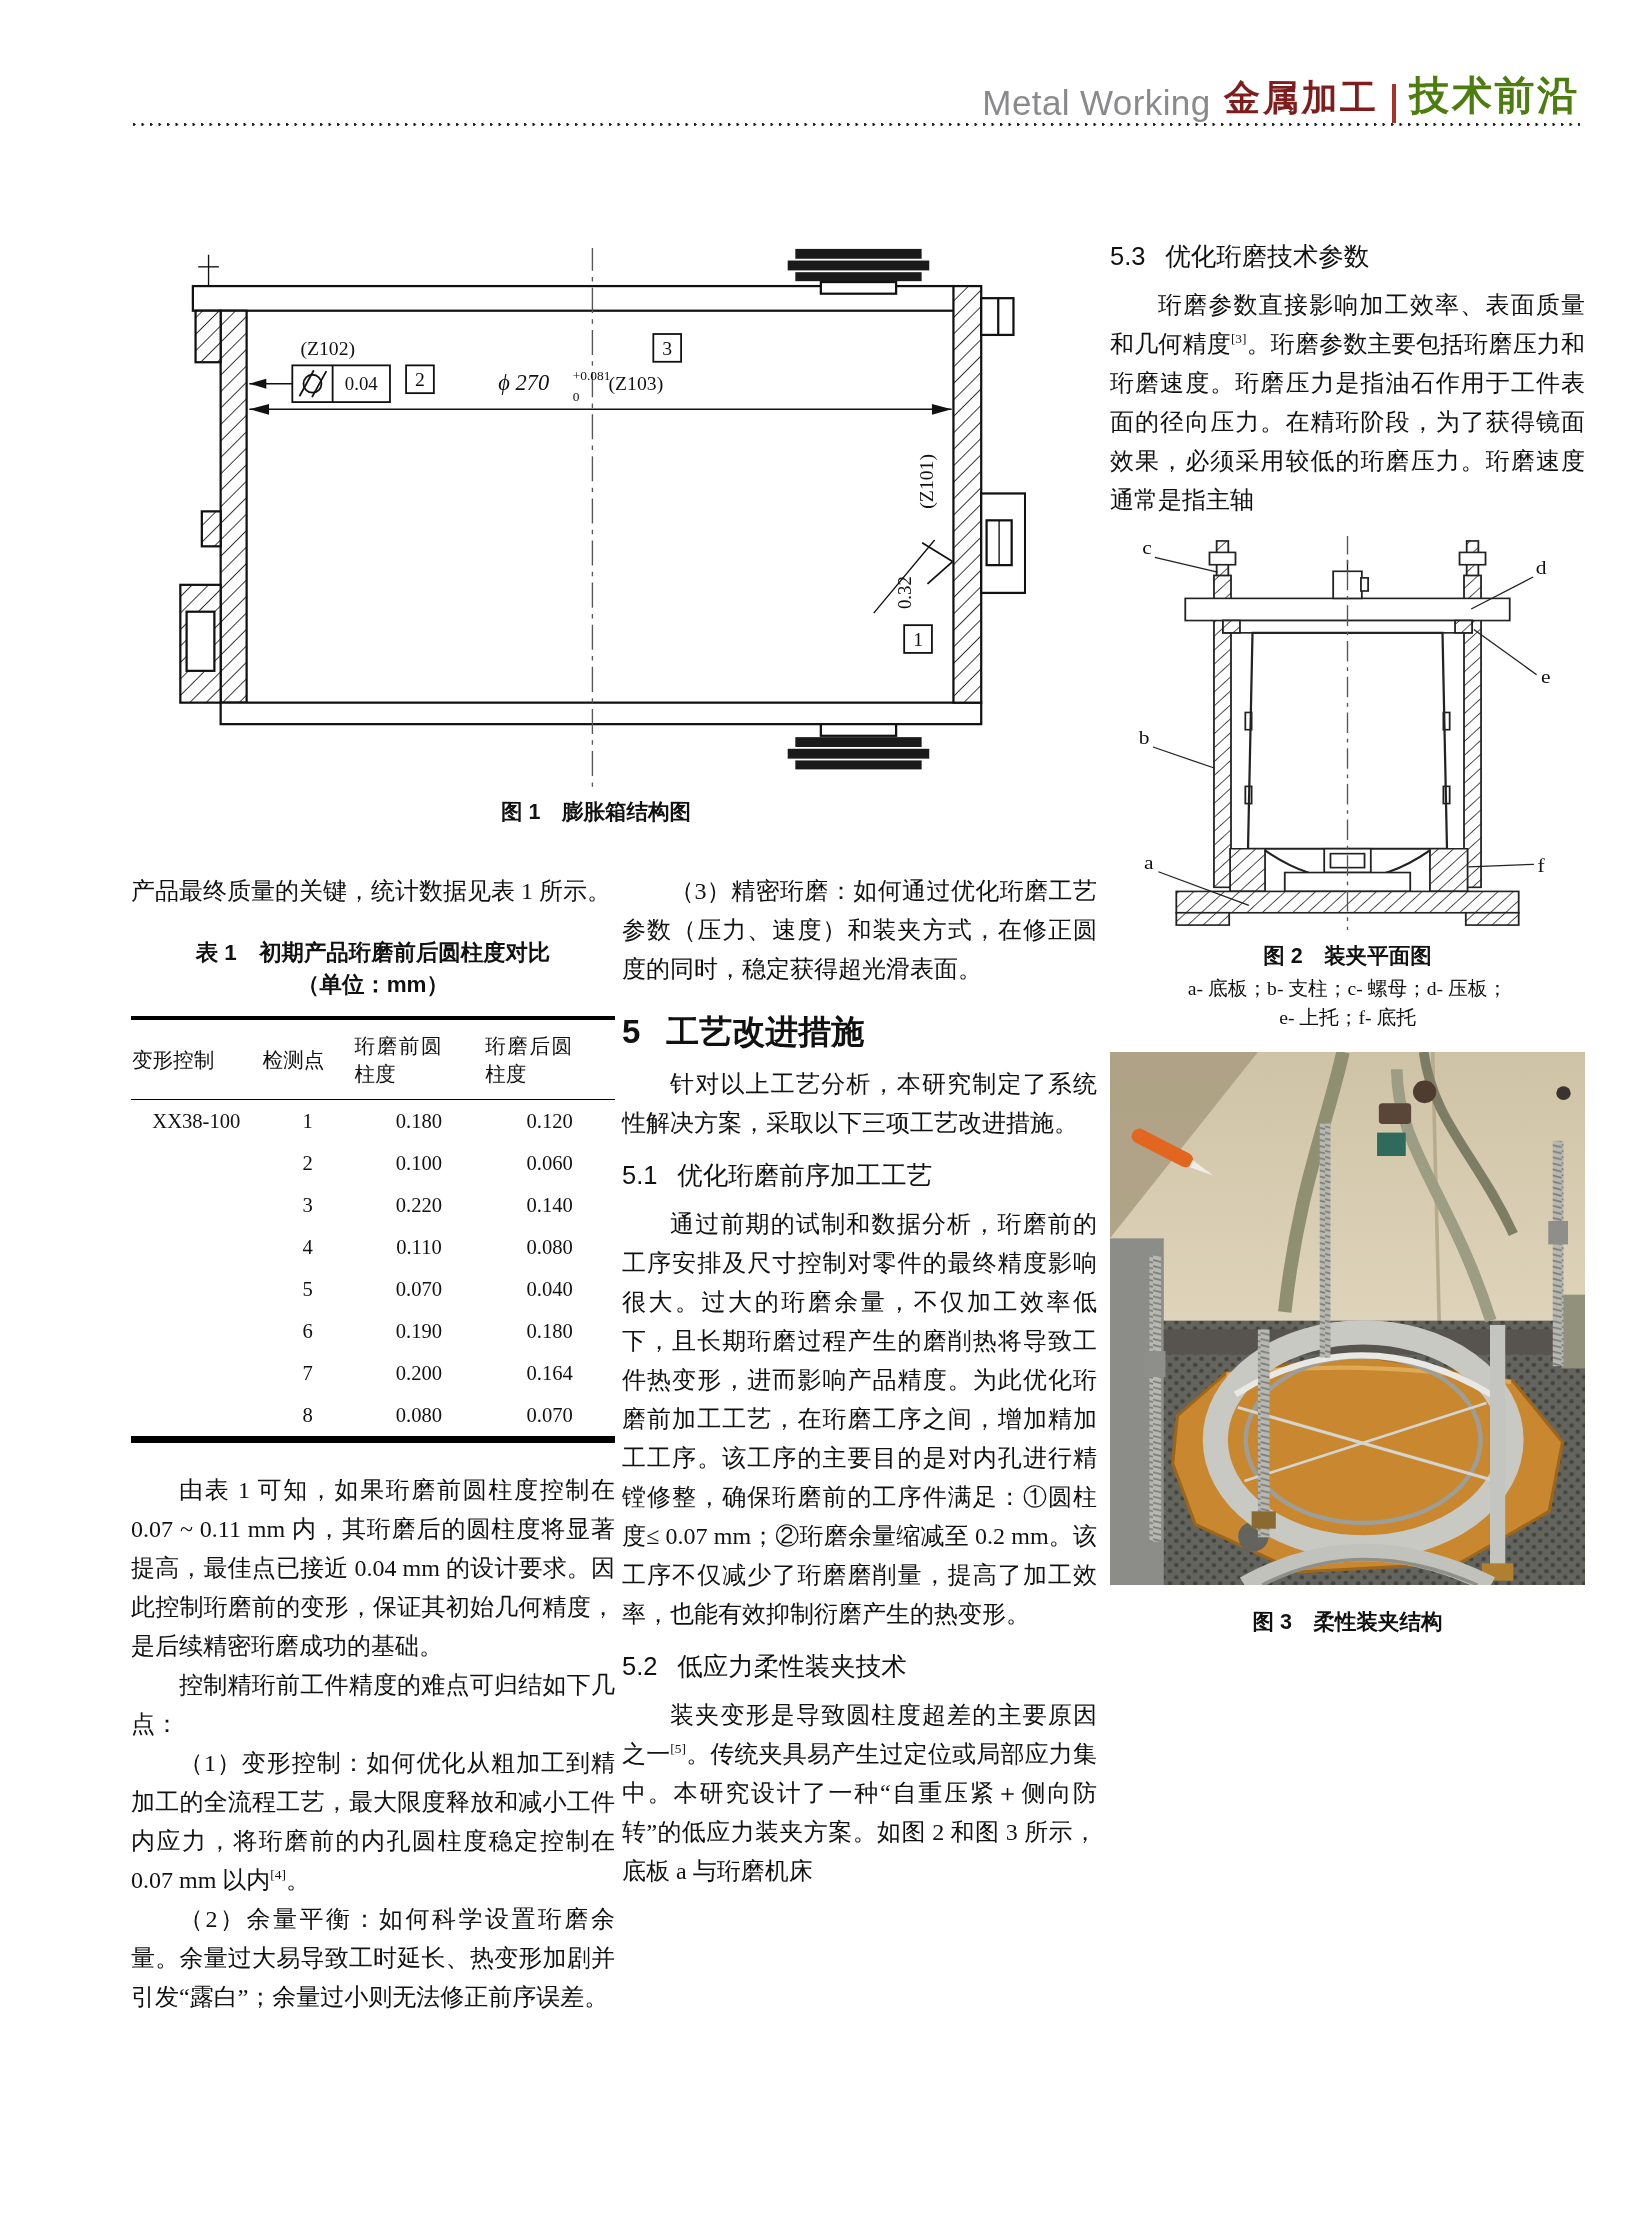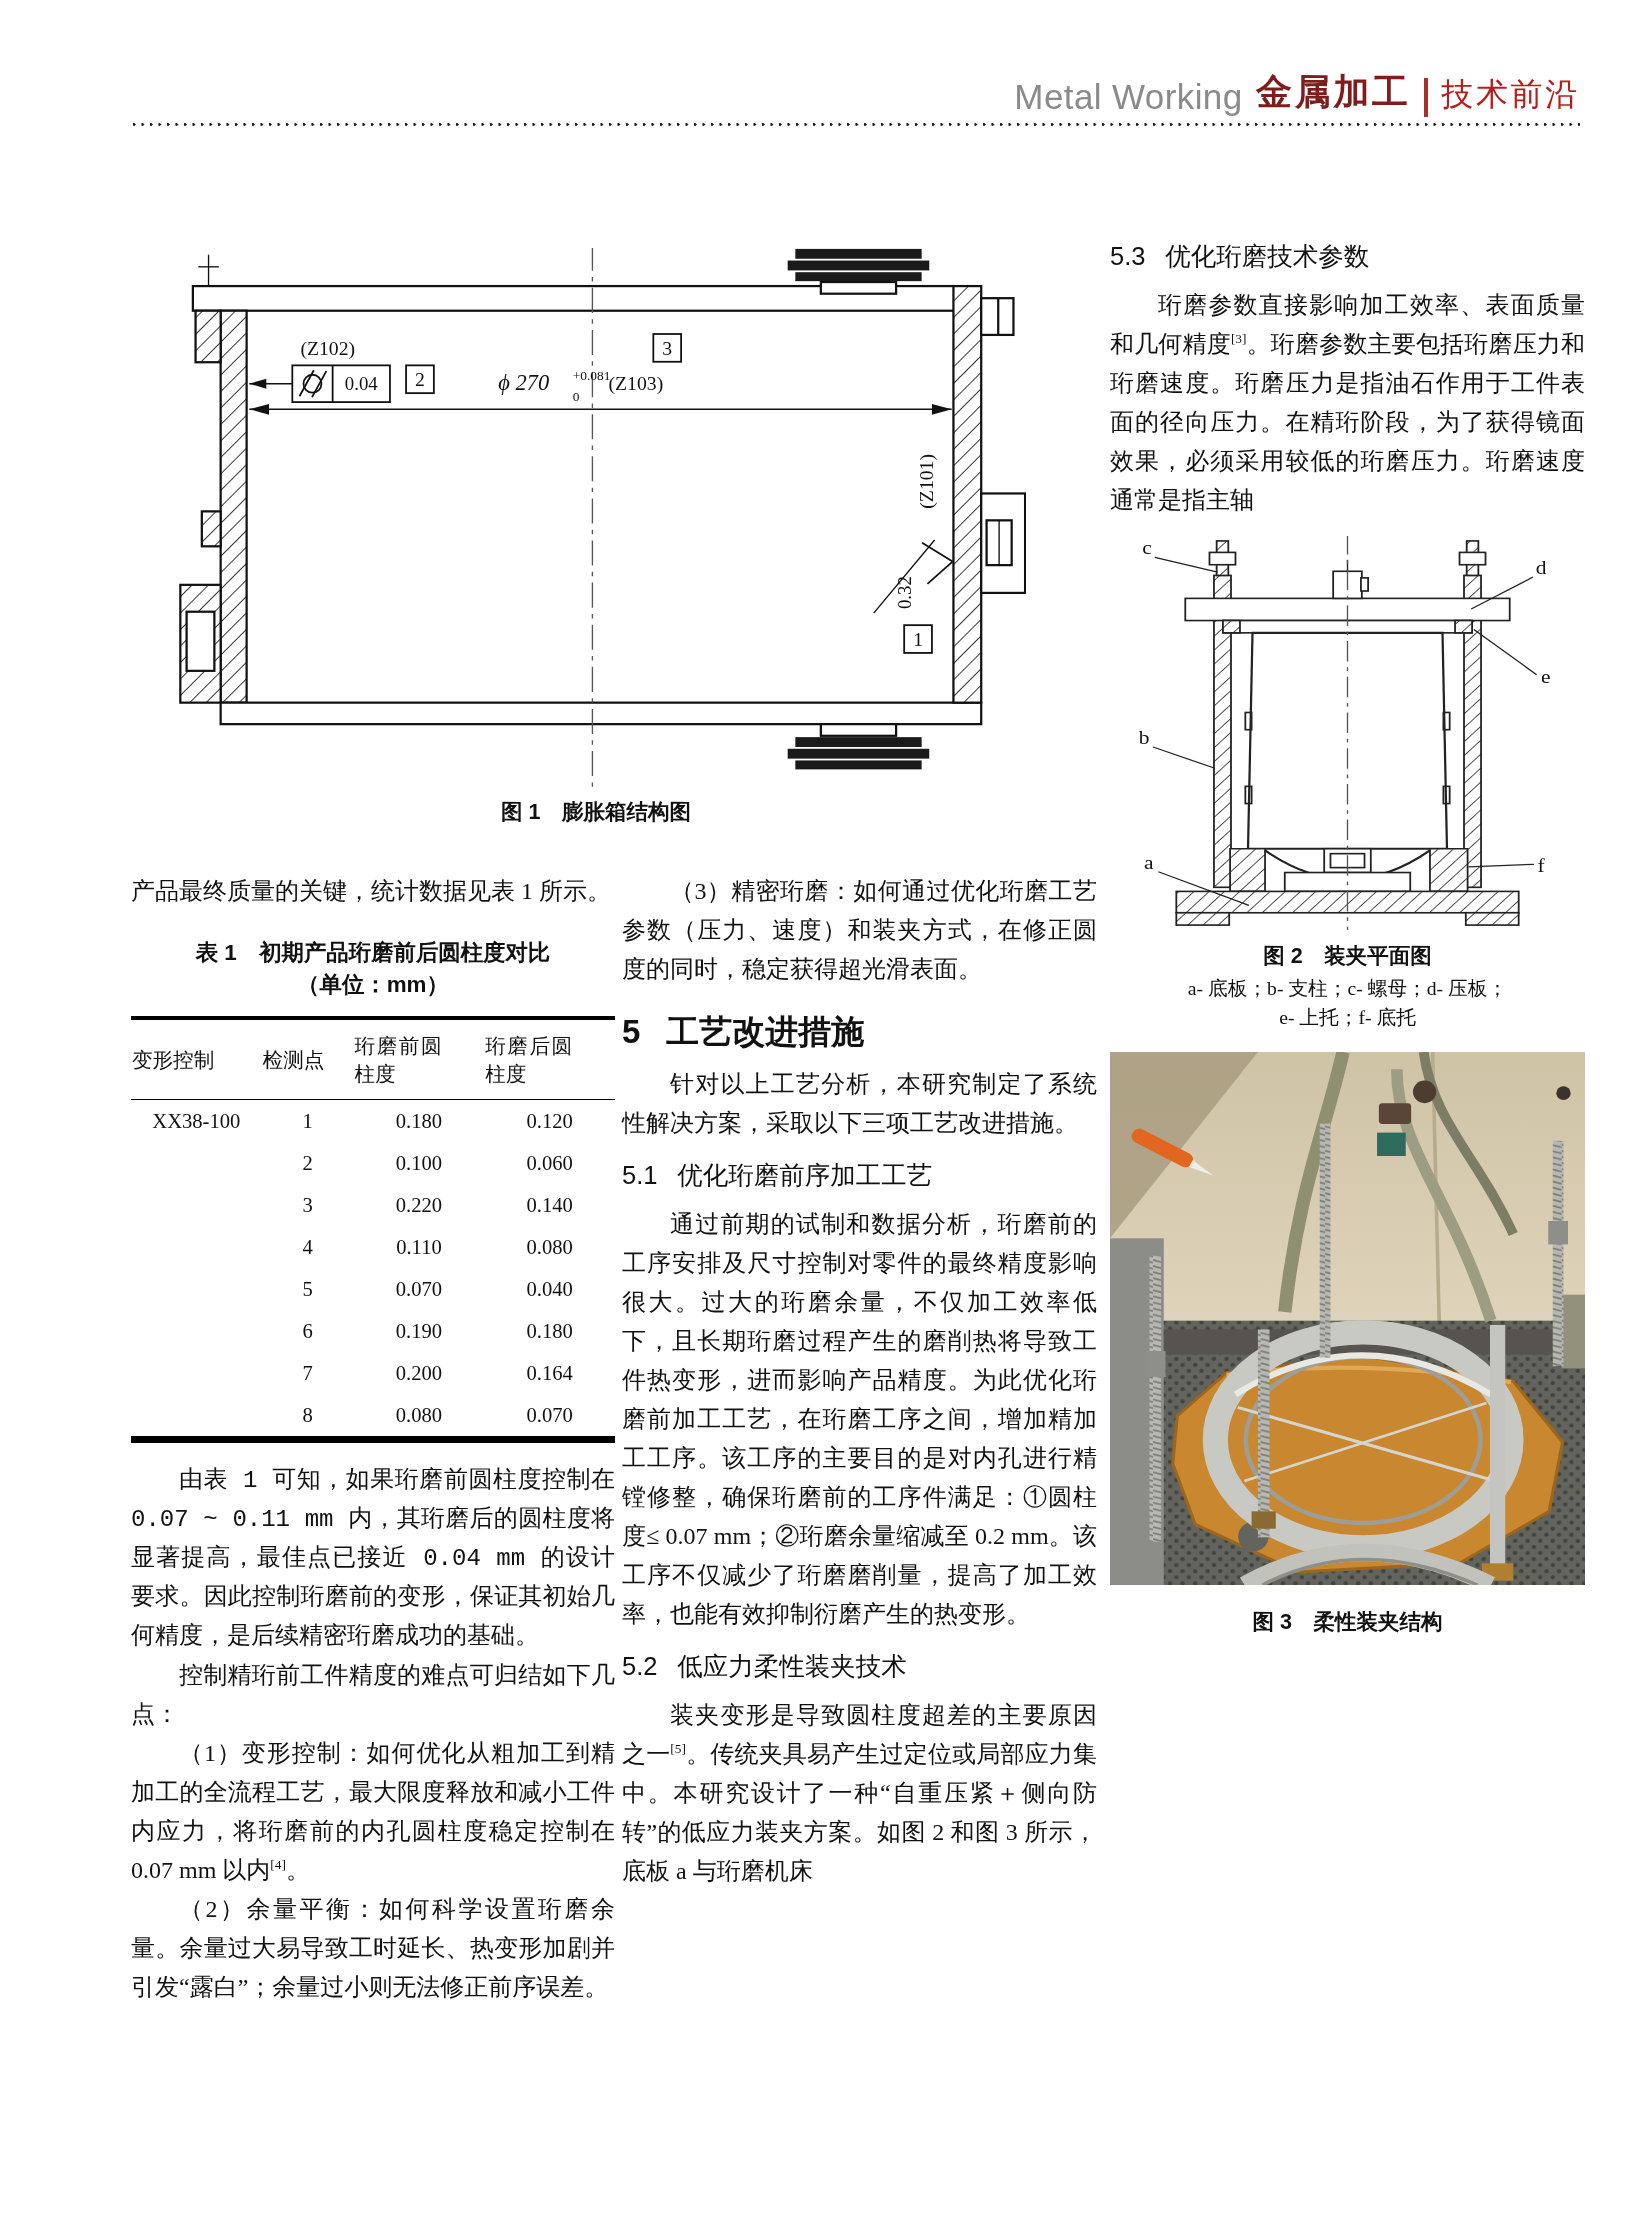--- a/index.html
+++ b/index.html
@@ -4,21 +4,21 @@
 <style>
   html,body{margin:0;padding:0;background:#ffffff;}
   #page{position:relative;width:1648px;height:2330px;background:#ffffff;overflow:hidden;
         font-family:"Liberation Serif","DejaVu Serif",serif;color:#111;}
   
   .hdr{position:absolute;top:68px;right:68px;display:flex;align-items:flex-end;gap:13.4px;
        font-family:"Liberation Sans","DejaVu Sans",sans-serif;}
   .hdr .en{font-size:35px;color:#8a8a8d;letter-spacing:0.4px;}
   .hdr .cn{font-size:36px;color:#7f1d1d;font-weight:bold;letter-spacing:2.7px;}
   .hdr .bar{width:3.6px;height:39px;background:#a93226;}
-  .hdr .sec{font-size:32px;color:#b91c1c;font-weight:normal;letter-spacing:2.7px;}
+  .hdr .sec{font-size:40px;color:#4d7c0f;font-weight:bold;letter-spacing:2.7px;}
   .dotrule{position:absolute;top:122px;left:132px;width:1448px;height:4.5px;
            background-image:radial-gradient(circle 1.3px at 2.2px 2.2px,#222 1.2px,transparent 1.4px);
            background-size:8.5px 4.5px;background-repeat:repeat-x;}
   
   .col{position:absolute;font-size:24px;line-height:39px;text-align:justify;}
   .col p{margin:0;text-indent:2em;}
   .col p.noind{text-indent:0;}
   sup.ref{font-size:13.4px;vertical-align:super;line-height:0;}
   .h-big{font-family:"Liberation Sans","DejaVu Sans",sans-serif;font-weight:bold;font-size:33px;
          margin:23px 0 13.4px;display:flex;gap:26px;text-indent:0;line-height:40px;}
@@ -217,21 +217,21 @@
           </tr>
           <tr>
             <td></td>
             <td>8</td>
             <td>0.080</td>
             <td>0.070</td>
           </tr>
         </tbody>
     </table>
 
-    <p style="margin-top:18px;font-family:Liberation Mono, monospace;">由表 1 可知，如果珩磨前圆柱度控制在 0.07 ~ 0.11 mm 内，其珩磨后的圆柱度将显著提高，最佳点已接近 0.04 mm 的设计要求。因此控制珩磨前的变形，保证其初始几何精度，是后续精密珩磨成功的基础。</p>
+    <p style="margin-top:28px;">由表 1 可知，如果珩磨前圆柱度控制在 0.07 ~ 0.11 mm 内，其珩磨后的圆柱度将显著提高，最佳点已接近 0.04 mm 的设计要求。因此控制珩磨前的变形，保证其初始几何精度，是后续精密珩磨成功的基础。</p>
     <p>控制精珩前工件精度的难点可归结如下几点：</p>
     <p><span>（1）变形控制：如何优化从粗加工到精加工的全流程工艺，最大限度释放和减小工件内应力，将珩磨前的内孔圆柱度稳定控制在 0.07 mm 以内</span><sup class="ref">[4]</sup><span>。</span></p>
     <p>（2）余量平衡：如何科学设置珩磨余量。余量过大易导致工时延长、热变形加剧并引发“露白”；余量过小则无法修正前序误差。</p>
   </div>
 
   <div class="col" style="left:622px;top:872px;width:475px;">
     <p>（3）精密珩磨：如何通过优化珩磨工艺参数（压力、速度）和装夹方式，在修正圆度的同时，稳定获得超光滑表面。</p>
     <div class="h-big">
       <span>5</span>
         <span>工艺改进措施</span>

